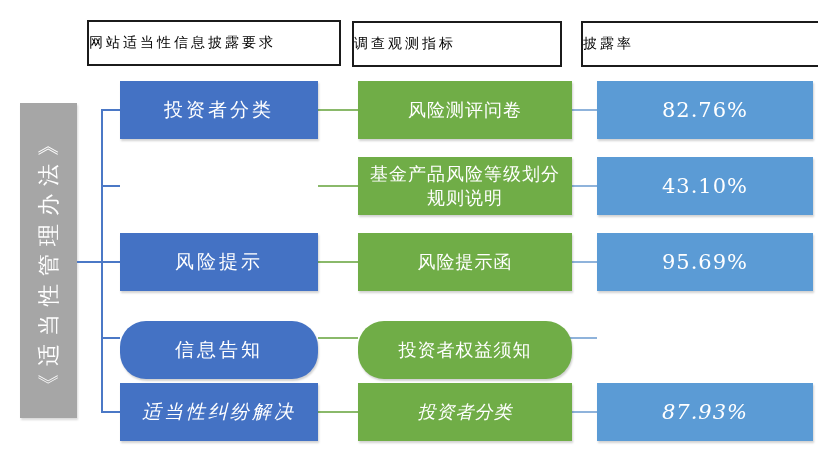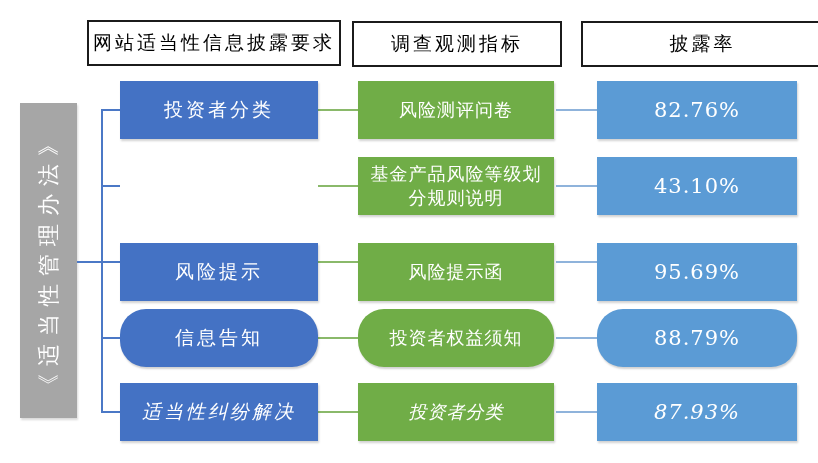--- a/index.html
+++ b/index.html
@@ -15,37 +15,37 @@
     box-shadow:1px 2px 2px rgba(0,0,0,0.15);
   }
   .law-bar .vtext{
     transform:rotate(-90deg);white-space:nowrap;color:#fff;
     font-size:22px;letter-spacing:8px;
   }
   
   .col-header{
     position:absolute;top:20px;height:46px;background:#fff;
     border:2px solid #1b1b1b;box-sizing:border-box;
-    display:flex;align-items:center;justify-content:center;
-    font-size:19px;letter-spacing:3px;color:#000;
+    display:flex;align-items:center;
+    font-size:14px;letter-spacing:3px;color:#000;
   }
   .col-header.h1{left:87px;width:254px;}
   .col-header.h2{left:352px;width:210px;top:21px;}
   .col-header.h3{left:581px;width:243px;top:21px;}
   
   .rbox{
     position:absolute;height:58px;box-sizing:border-box;
     display:flex;align-items:center;justify-content:center;text-align:center;
     color:#fff;box-shadow:1px 2px 2px rgba(0,0,0,0.18);
   }
   .req{left:120px;width:198px;background:var(--blue,#4472c4);font-size:19px;letter-spacing:3px;}
-  .ind{left:358px;width:196px;background:var(--green,#70ad47);font-size:18px;letter-spacing:1px;line-height:1.35;padding:0 4px;}
-  .rate{left:597px;width:200px;background:var(--lightblue,#5b9bd5);
+  .ind{left:358px;width:214px;background:var(--green,#70ad47);font-size:18px;letter-spacing:1px;line-height:1.35;padding:0 4px;}
+  .rate{left:597px;width:216px;background:var(--lightblue,#5b9bd5);
         font-family:"DejaVu Serif","Liberation Serif",serif;font-size:21px;letter-spacing:1px;}
-  .r1{top:81px;} .r2{top:157px;} .r3{top:243px;} .r4{top:309px;border-radius:26px;} .r5{top:383px;font-style:italic;}
+  .r1{top:81px;} .r2{top:157px;} .r3{top:233px;} .r4{top:321px;border-radius:26px;} .r5{top:383px;font-style:italic;}
   
   .line{position:absolute;background:var(--conn-blue,#4b78c6);}
   .vline{left:101px;top:109px;width:2px;height:304px;}
   .stub{height:2px;left:101px;width:19px;}
   .stub.trunk{left:77px;width:43px;}
   .s1{top:109px;} .s2{top:185px;} .s3{top:261px;} .s4{top:337px;} .s5{top:411px;}
   .gline{position:absolute;left:318px;width:40px;height:2px;background:var(--conn-green,#8ab96a);}
   .bline{position:absolute;left:556px;width:41px;height:2px;background:var(--conn-lblue,#8fb3db);}
 </style>
 </head>
@@ -112,23 +112,20 @@
   <div class="rbox rate r3">
     <span>95.69%</span>
   </div>
 
   <div class="rbox req r4">
     <span>信息告知</span>
   </div>
   <div class="rbox ind r4">
     <span>投资者权益须知</span>
   </div>
-  <div class="rbox rate r4">
-    <span>88.79%</span>
-  </div>
 
   <div class="rbox req r5">
     <span>适当性纠纷解决</span>
   </div>
   <div class="rbox ind r5">
     <span>投资者分类</span>
   </div>
   <div class="rbox rate r5">
     <span>87.93%</span>
   </div>

